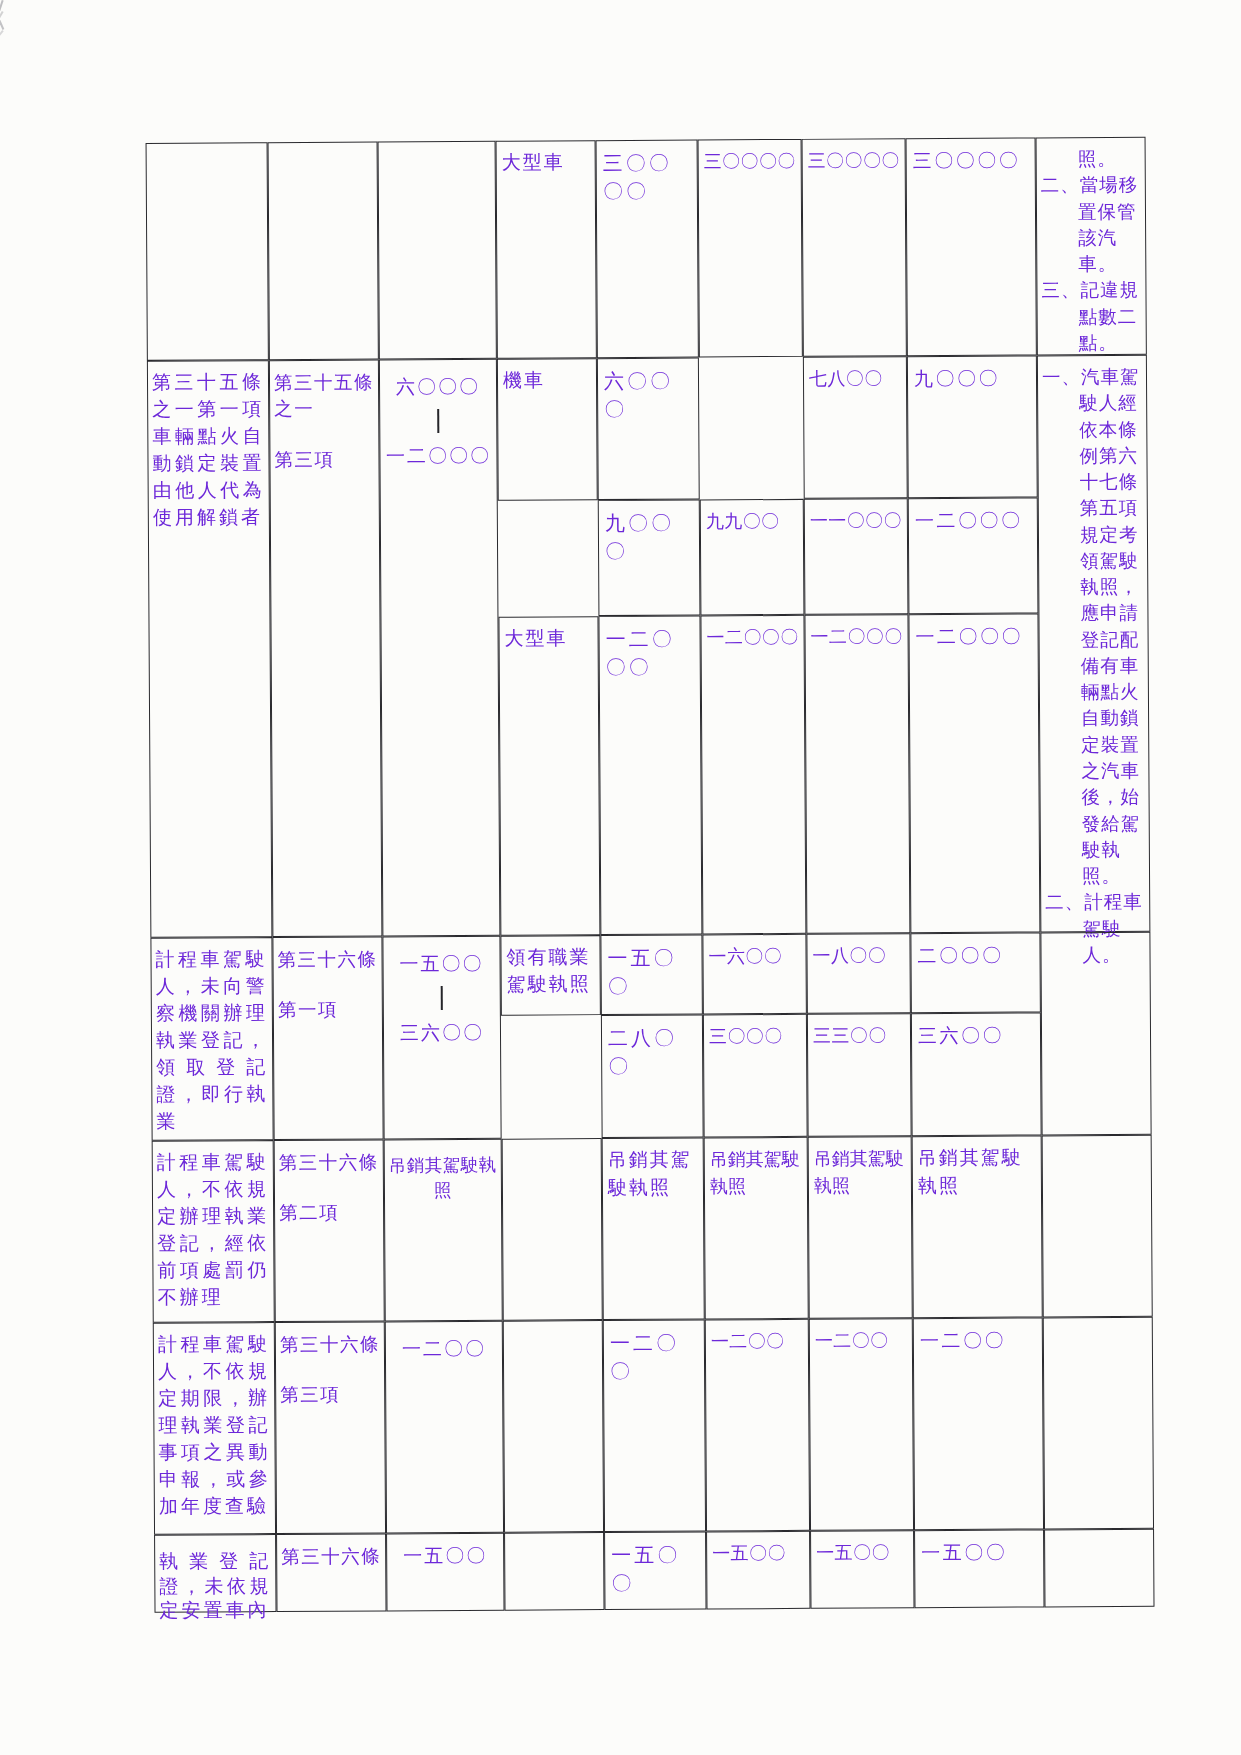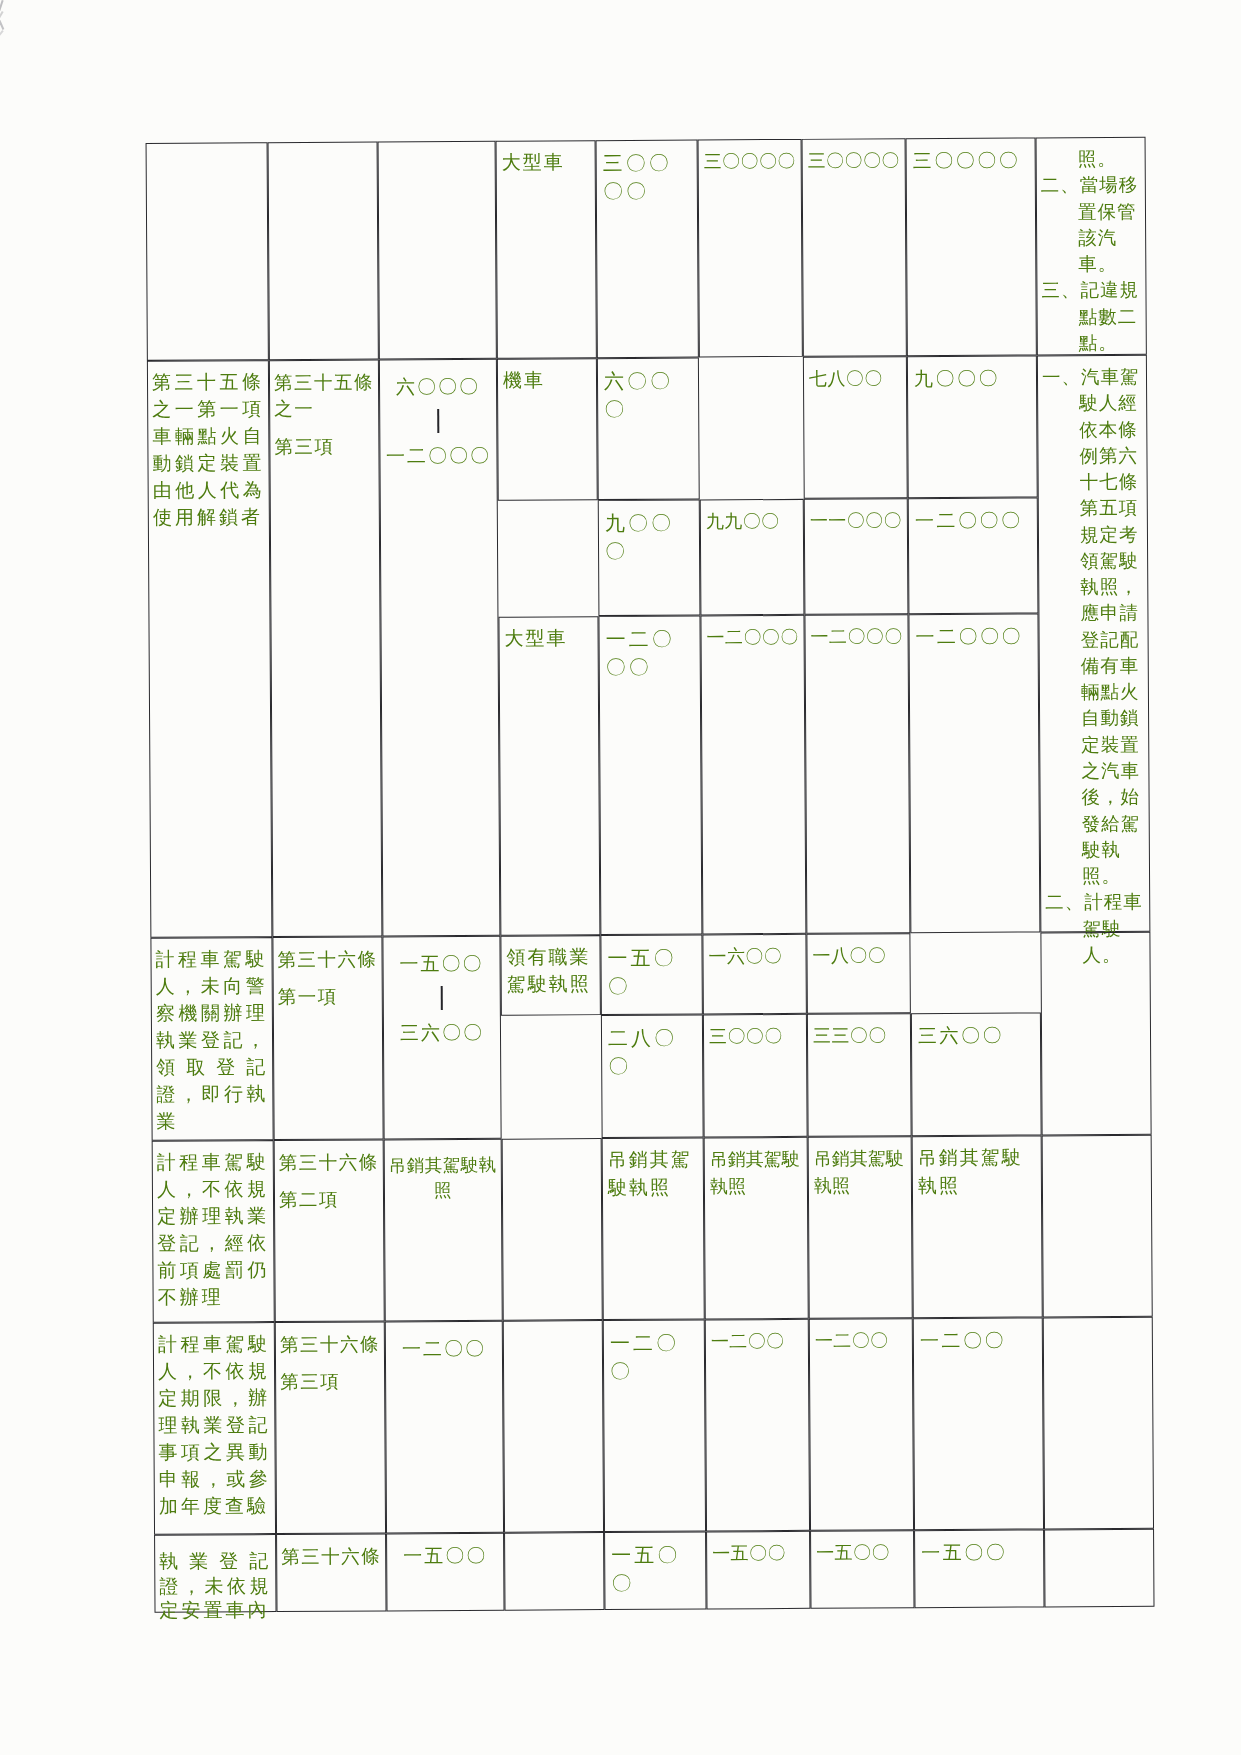--- a/index.html
+++ b/index.html
@@ -2,39 +2,39 @@
 <html><head>
 <meta charset="utf-8">
 <style>
   html,body{margin:0;padding:0;background:#e8e8e6;}
   .page{
     position:relative;
     width:1241px;height:1755px;
     background:#fcfcfa;
     overflow:hidden;
     font-family:"DejaVu Serif","Liberation Serif",serif;
-    color:#4d7c0f;
+    color:#6d28d9;
   }
   .sheet{
     position:absolute;left:0;top:0;width:1241px;height:1755px;
     transform:rotate(-0.35deg);
     transform-origin:620px 870px;
   }
   .cell{
     position:absolute;
     border:1px solid #2a2a2e;
     box-sizing:border-box;
     background:transparent;
   }
   
   .v{padding:7px 4px;font-size:19px;letter-spacing:3px;line-height:1.42;text-align:justify;}
   .v6{padding:13px 4px;line-height:1.3;}
   
   .a{padding:9px 4px;font-size:18.5px;letter-spacing:1.5px;line-height:1.42;}
-  .a .a2{margin-top:11px;}
+  .a .a2{margin-top:24px;}
   
   .fr{font-size:19px;letter-spacing:2px;text-align:center;padding-top:13px;line-height:1.4;}
   .fr-pen{font-size:17.5px;letter-spacing:0.5px;}
   .range-bar{width:2px;height:24px;background:#26262a;margin:9px auto;}
   
   .veh{padding:7px 5px;font-size:19px;letter-spacing:2px;line-height:1.4;}
   
   .num{padding:8px 6px;font-size:20px;letter-spacing:3px;line-height:1.4;}
   .numt{padding:8px 5px;font-size:18px;letter-spacing:0.4px;line-height:1.45;}
   .numw{padding:8px 6px;font-size:19px;letter-spacing:2.5px;line-height:1.4;}
@@ -114,20 +114,21 @@
     <div class="cell fr" style="left:382px;top:935px;width:118px;height:203px;">
       <div>一五〇〇</div>
       <div class="range-bar"></div>
       <div>三六〇〇</div>
     </div>
 
     <div class="cell veh" style="left:500px;top:935px;width:100px;height:80px;">領有職業駕駛執照</div>
     <div class="cell num" style="left:600px;top:935px;width:102px;height:80px;">一五〇〇</div>
     <div class="cell numt" style="left:702px;top:935px;width:104px;height:80px;">一六〇〇</div>
     <div class="cell numt" style="left:806px;top:935px;width:104px;height:80px;">一八〇〇</div>
+    <div class="cell numw" style="left:910px;top:935px;width:130px;height:80px;">二〇〇〇</div>
 
     <div class="cell numt" style="left:702px;top:1015px;width:104px;height:123px;">三〇〇〇</div>
     <div class="cell num" style="left:600px;top:1015px;width:102px;height:123px;">二八〇〇</div>
     <div class="cell numt" style="left:806px;top:1015px;width:104px;height:123px;">三三〇〇</div>
     <div class="cell numw" style="left:910px;top:1015px;width:130px;height:123px;">三六〇〇</div>
 
     <div class="cell notes" style="left:1040px;top:935px;width:110px;height:203px;"></div>
 
     <div class="cell v" style="left:150px;top:1138px;width:122px;height:182px;">計程車駕駛人，不依規定辦理執業登記，經依前項處罰仍不辦理</div>
     <div class="cell a" style="left:272px;top:1138px;width:110px;height:182px;">

